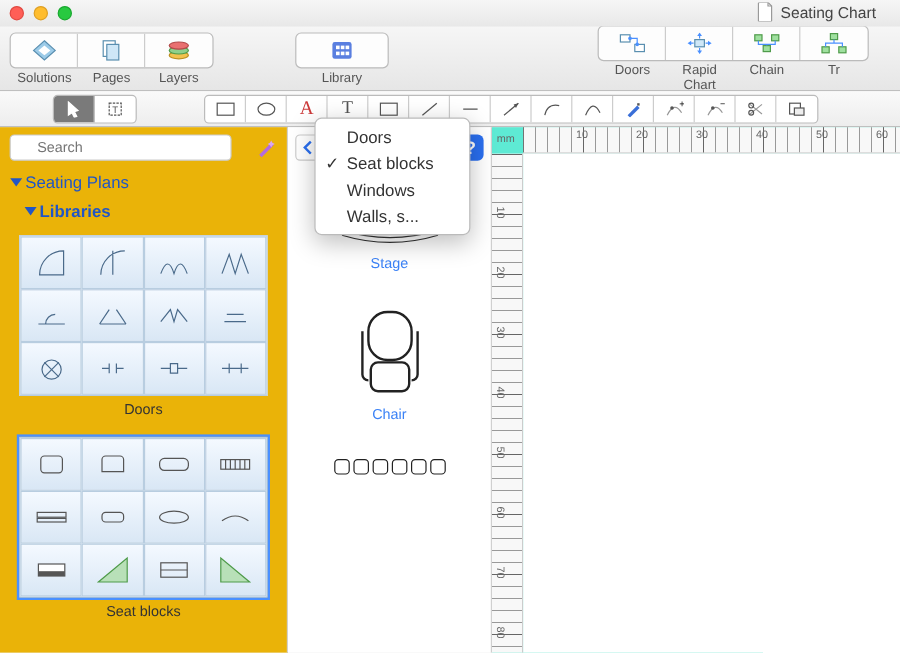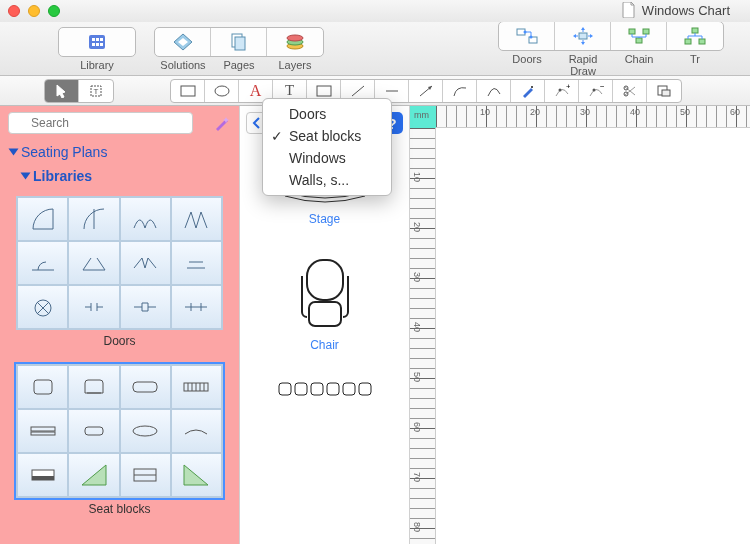--- a/index.html
+++ b/index.html
@@ -29,21 +29,21 @@
 
 .toolrow { height: 30px; background: linear-gradient(#fafafa,#ededed); border-bottom: 1px solid #bfbfbf; display: flex; align-items: center; padding: 0 8px; }
 .toolrow .seg { display: flex; border: 1px solid #bbb; border-radius: 4px; background: #fff; overflow: hidden; margin-right: 6px; }
 .toolrow .seg .sb { width: 34px; height: 22px; display: flex; align-items: center; justify-content: center; border-right: 1px solid #ccc; }
 .toolrow .seg .sb:last-child { border-right: none; }
 .toolrow .seg .sb.sel { background: #7a7a7a; }
 .toolrow .seg .sb.sel svg * { stroke: #fff; fill: #fff; }
 
 
 .main { display: flex; height: calc(544px - 22px - 54px - 30px); }
-.sidebar { width: 240px; background: #fca5a5; border-right: 1px solid #d0d0d0; display: flex; flex-direction: column; }
+.sidebar { width: 240px; background: #eab308; border-right: 1px solid #d0d0d0; display: flex; flex-direction: column; }
 .searchwrap { padding: 6px 8px; display: flex; align-items: center; gap: 6px; }
 .search { flex: 1; border: 1px solid #ccc; border-radius: 4px; height: 22px; padding: 0 6px 0 22px; font-size: 12px; color: #777; background: #fff; position: relative; }
 .searchbox { position: relative; flex:1; }
 .searchbox svg { position: absolute; left: 6px; top: 4px; }
 .navtitle { font-size: 14px; color: #2156c5; padding: 4px 10px; display: flex; align-items: center; gap: 4px; }
 .navtitle.sub { padding-left: 22px; font-weight: 600; align-items: center; }
 .tri { width: 0; height: 0; border-top: 5px solid transparent; border-bottom: 5px solid transparent; border-left: 7px solid currentColor; transform: rotate(90deg); }
 
 .shapegrid { margin: 8px 16px 4px 16px; background: #fff; border: 1px solid #b8cde0; display: grid; grid-template-columns: repeat(4, 1fr); }
 .shapegrid.sel { outline: 2px solid #4a90ff; }
@@ -86,73 +86,73 @@
     <div class="tl min"></div>
     <div class="tl max"></div>
   </div>
   <div class="wintitle">
     <span class="docicon">
       <svg viewBox="0 0 14 16">
           <path d="M2 0h7l3 3v12a1 1 0 0 1-1 1H2a1 1 0 0 1-1-1V1a1 1 0 0 1 1-1z" fill="#fff" stroke="#999"></path>
           <path d="M9 0v3h3" fill="none" stroke="#999"></path>
         </svg>
     </span>
-    <span>Windows Chart</span>
+    <span>Seating Chart</span>
   </div>
 </div>
 
 <div class="toolbar">
+  <div class="tbcol">
+    <div class="tbgroup">
+      <div class="tbbtn">
+        <svg width="22" height="20" viewBox="0 0 22 20">
+            <polygon points="11,2 20,10 11,18 2,10" fill="#9ccbe8" stroke="#5a8fb0"></polygon>
+            <polygon points="11,6 16,10 11,14 6,10" fill="#fff"></polygon>
+          </svg>
+      </div>
+      <div class="tbbtn">
+        <svg width="20" height="20" viewBox="0 0 20 20">
+            <rect x="3" y="2" width="10" height="13" fill="#fff" stroke="#5a8fb0"></rect>
+            <rect x="6" y="5" width="10" height="13" fill="#cfe7f7" stroke="#5a8fb0"></rect>
+          </svg>
+      </div>
+      <div class="tbbtn">
+        <svg width="22" height="20" viewBox="0 0 22 20">
+            <ellipse cx="11" cy="14" rx="8" ry="3" fill="#f2c24e" stroke="#bb8e1f"></ellipse>
+            <ellipse cx="11" cy="10" rx="8" ry="3" fill="#8fd08b" stroke="#4f9b4a"></ellipse>
+            <ellipse cx="11" cy="6" rx="8" ry="3" fill="#e97070" stroke="#b34a4a"></ellipse>
+          </svg>
+      </div>
+    </div>
+    <div class="tblbls">
+      <div class="tblbl">Solutions</div>
+      <div class="tblbl">Pages</div>
+      <div class="tblbl">Layers</div>
+    </div>
+  </div>
+
   <div class="tbcol tbcol-single" style="margin-left:50px">
     <div class="tbgroup">
       <div class="tbbtn">
         <svg width="22" height="20" viewBox="0 0 22 20">
             <rect x="3" y="3" width="16" height="14" rx="2" fill="#5a7fe0"></rect>
             <rect x="6" y="6" width="3" height="3" fill="#fff"></rect>
             <rect x="10" y="6" width="3" height="3" fill="#fff"></rect>
             <rect x="14" y="6" width="3" height="3" fill="#fff"></rect>
             <rect x="6" y="11" width="3" height="3" fill="#fff"></rect>
             <rect x="10" y="11" width="3" height="3" fill="#fff"></rect>
             <rect x="14" y="11" width="3" height="3" fill="#fff"></rect>
           </svg>
       </div>
     </div>
     <div class="tblbls">
         <div class="tblbl">Library</div>
       </div>
   </div>
 
-  <div class="tbcol">
-    <div class="tbgroup">
-      <div class="tbbtn">
-        <svg width="22" height="20" viewBox="0 0 22 20">
-            <polygon points="11,2 20,10 11,18 2,10" fill="#9ccbe8" stroke="#5a8fb0"></polygon>
-            <polygon points="11,6 16,10 11,14 6,10" fill="#fff"></polygon>
-          </svg>
-      </div>
-      <div class="tbbtn">
-        <svg width="20" height="20" viewBox="0 0 20 20">
-            <rect x="3" y="2" width="10" height="13" fill="#fff" stroke="#5a8fb0"></rect>
-            <rect x="6" y="5" width="10" height="13" fill="#cfe7f7" stroke="#5a8fb0"></rect>
-          </svg>
-      </div>
-      <div class="tbbtn">
-        <svg width="22" height="20" viewBox="0 0 22 20">
-            <ellipse cx="11" cy="14" rx="8" ry="3" fill="#f2c24e" stroke="#bb8e1f"></ellipse>
-            <ellipse cx="11" cy="10" rx="8" ry="3" fill="#8fd08b" stroke="#4f9b4a"></ellipse>
-            <ellipse cx="11" cy="6" rx="8" ry="3" fill="#e97070" stroke="#b34a4a"></ellipse>
-          </svg>
-      </div>
-    </div>
-    <div class="tblbls">
-      <div class="tblbl">Solutions</div>
-      <div class="tblbl">Pages</div>
-      <div class="tblbl">Layers</div>
-    </div>
-  </div>
-
   <div style="flex:1"></div>
 
   <div class="tbcol">
     <div class="tbgroup">
       <div class="tbbtn">
         <svg width="24" height="18" viewBox="0 0 24 18">
             <rect x="2" y="2" width="8" height="6" fill="#fff" stroke="#5a8fb0"></rect>
             <rect x="14" y="10" width="8" height="6" fill="#fff" stroke="#5a8fb0"></rect>
             <path d="M10 5 H16 V10" fill="none" stroke="#4a90ff"></path>
             <circle cx="10" cy="5" r="1.5" fill="#4a90ff"></circle>
@@ -181,21 +181,21 @@
         <svg width="24" height="18" viewBox="0 0 24 18">
             <rect x="9" y="1" width="6" height="5" fill="#9fe09f" stroke="#4f9b4a"></rect>
             <rect x="2" y="12" width="6" height="5" fill="#9fe09f" stroke="#4f9b4a"></rect>
             <rect x="16" y="12" width="6" height="5" fill="#9fe09f" stroke="#4f9b4a"></rect>
             <path d="M12 6v3 M5 12V9h14v3" stroke="#4a90ff" fill="none"></path>
           </svg>
       </div>
     </div>
     <div class="tblbls">
       <div class="tblbl">Doors</div>
-      <div class="tblbl">Rapid Draw</div>
+      <div class="tblbl">Rapid Chart</div>
       <div class="tblbl">Chain</div>
       <div class="tblbl">Tr</div>
     </div>
   </div>
 </div>
 
 <div class="toolrow">
   <div style="width:36px"></div>
   <div class="seg">
     <div class="sb sel">

